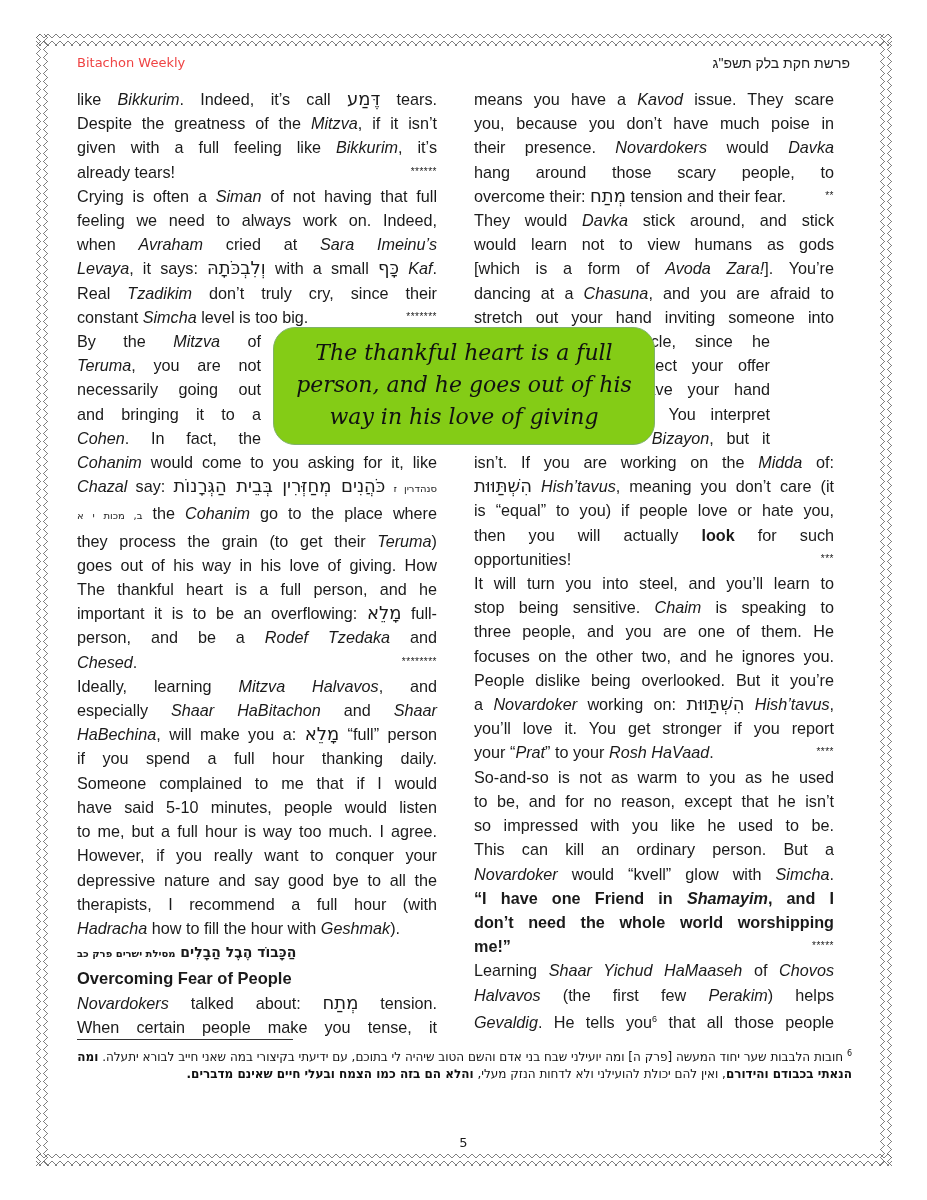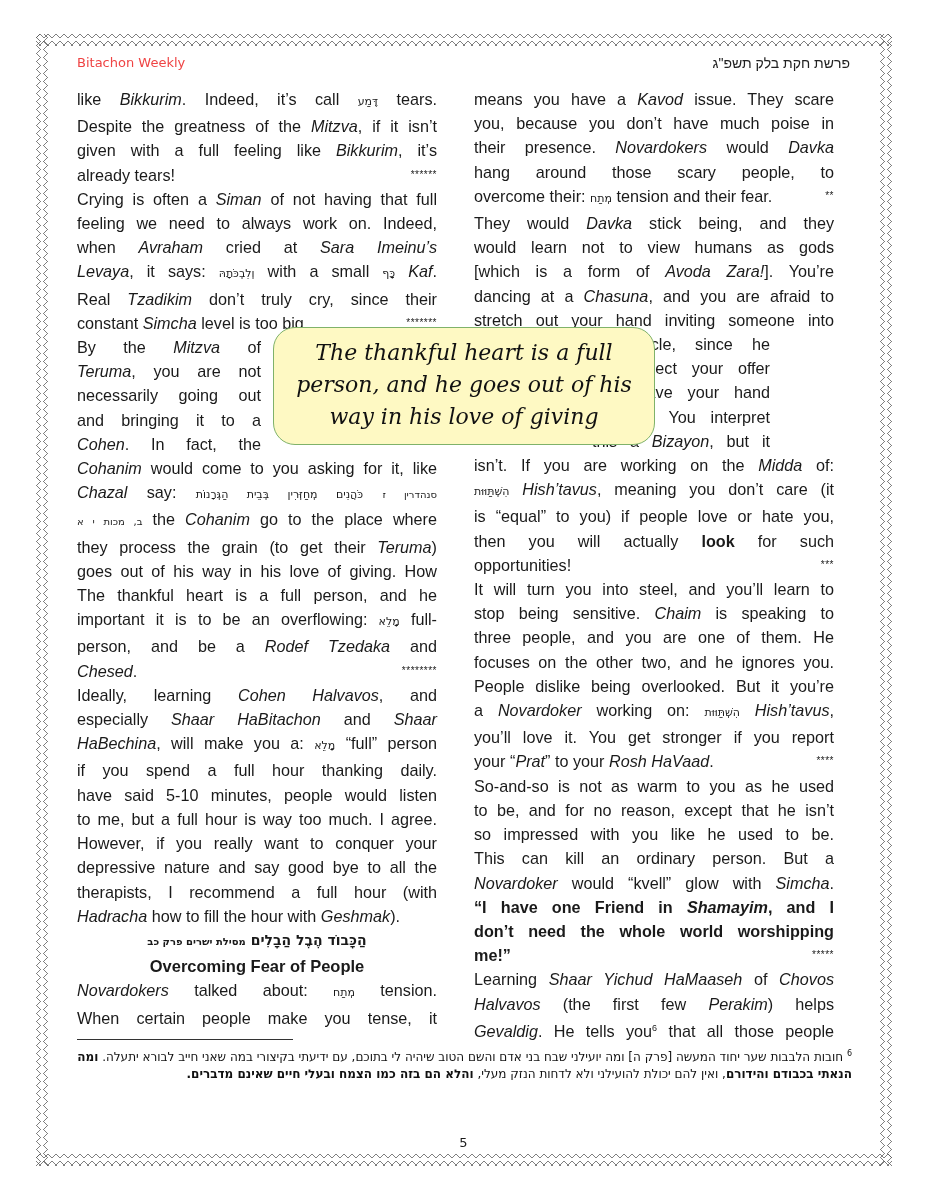--- a/index.html
+++ b/index.html
@@ -24,29 +24,29 @@
 
   .header-left { position: absolute; left: 77px; top: 55px; font-family: "DejaVu Sans", sans-serif; font-size: 13px; color: #ef4444; }
   .header-right { position: absolute; right: 77px; top: 55px; font-size: 14px; direction: rtl; color: #222; }
 
   .col { position: absolute; top: 87px; width: 360px; font-size: 16.2px; line-height: 24.2px; text-align: justify; }
   .col-left { left: 77px; }
   .col-right { left: 474px; }
   .stars { float: right; font-size: 10px; letter-spacing: 0.5px; line-height: 24px; }
   .line { display: block; text-align: justify; text-align-last: justify; white-space: nowrap; }
   .line.last { text-align-last: left; }
-  .he { font-family: "DejaVu Sans", sans-serif; font-size: 11px; direction: rtl; unicode-bidi: isolate; }
+  .he { font-family: "DejaVu Sans", sans-serif; font-size: 18px; direction: rtl; unicode-bidi: isolate; }
   .he-small { font-family: "DejaVu Sans", sans-serif; font-size: 10px; direction: rtl; unicode-bidi: isolate; }
   .narrow { width: 184px; }
   .narrow-right { margin-left: 118px; width: 178px; }
-  .heading-he { font-family: "DejaVu Sans", sans-serif; font-weight: bold; font-size: 14px; direction: rtl; text-align: center; }
-  .heading-en { font-weight: bold; font-size: 16.5px; text-align: center; }
+  .heading-he { font-family: "DejaVu Sans", sans-serif; font-weight: bold; font-size: 14px; direction: rtl; text-align: left; }
+  .heading-en { font-weight: bold; font-size: 16.5px; text-align: left; }
 
   .pull-quote { position: absolute; left: 273px; top: 327px; width: 382px; height: 118px; box-sizing: border-box;
-    border: 1.5px solid #7fb26a; border-radius: 22px; background: #fef9c3;
+    border: 1.5px solid #7fb26a; border-radius: 22px; background: #84cc16;
     font-family: "DejaVu Serif", serif; font-style: italic; font-size: 22px; line-height: 32px;
     text-align: center; padding-top: 9px; color: #111; }
 
   .fn-rule { position: absolute; left: 77px; top: 1039px; width: 216px; height: 0; border-top: 1px solid #333; }
   .footnote { position: absolute; left: 77px; top: 1045px; width: 775px; direction: rtl; text-align: right;
     font-family: "DejaVu Sans", sans-serif; font-size: 12px; line-height: 17px; color: #111; }
   .footnote sup { font-size: 8px; }
   .page-number { position: absolute; left: 0; right: 0; top: 1135px; text-align: center; font-family: "DejaVu Sans", sans-serif; font-size: 13px; }
 </style>
 </head>
@@ -87,24 +87,25 @@
     <span class="line"><i>Chazal</i><span> say: </span><span class="he">כֹּהֲנִים מְחַזְּרִין בְּבֵית הַגְּרָנוֹת</span> <span class="he-small">סנהדרין ז</span></span>
     <span class="line"><span class="he-small">ב, מכות י א</span><span> the </span><i>Cohanim</i><span> go to the place where</span></span>
     <span class="line"><span>they process the grain (to get their </span><i>Teruma</i><span>)</span></span>
     <span class="line"><span>goes out of his way in his love of giving. How</span></span>
     <span class="line"><span>The thankful heart is a full person, and he</span></span>
     <span class="line"><span>important it is to be an overflowing: </span><span class="he">מָלֵא</span><span> full-</span></span>
     <span class="line"><span>person, and be a </span><i>Rodef Tzedaka</i><span> and</span></span>
     <span class="line last"><i>Chesed</i><span>.</span><span class="stars">********</span></span>
   </div>
   <div>
-    <span class="line"><span>Ideally, learning </span><i>Cohen Halvavos</i><span>, and</span></span>
+    <span class="line"><span>Ideally, learning </span><i>Mitzva Halvavos</i><span>, and</span></span>
     <span class="line"><span>especially </span><i>Shaar HaBitachon</i><span> and </span><i>Shaar</i></span>
     <span class="line"><i>HaBechina</i><span>, will make you a: </span><span class="he">מָלֵא</span><span> “full” person</span></span>
     <span class="line"><span>if you spend a full hour thanking daily.</span></span>
+    <span class="line"><span>Someone complained to me that if I would</span></span>
     <span class="line"><span>have said 5-10 minutes, people would listen</span></span>
     <span class="line"><span>to me, but a full hour is way too much. I agree.</span></span>
     <span class="line"><span>However, if you really want to conquer your</span></span>
     <span class="line"><span>depressive nature and say good bye to all the</span></span>
     <span class="line"><span>therapists, I recommend a full hour (with</span></span>
     <span class="line last"><i>Hadracha</i><span> how to fill the hour with </span><i>Geshmak</i><span>).</span></span>
   </div>
   <div class="heading-he"><span>הַכָּבוֹד הֶבֶל הַבָלִים</span> <span class="he-small">מסילת ישרים פרק כב</span></div>
   <div class="heading-en">Overcoming Fear of People</div>
   <div>
@@ -113,21 +114,21 @@
   </div>
 </div>
 
 <div class="col col-right">
   <div>
     <span class="line"><span>means you have a </span><i>Kavod</i><span> issue. They scare</span></span>
     <span class="line"><span>you, because you don’t have much poise in</span></span>
     <span class="line"><span>their presence. </span><i>Novardokers</i><span> would </span><i>Davka</i></span>
     <span class="line"><span>hang around those scary people, to</span></span>
     <span class="line last"><span>overcome their: </span><span class="he">מְתַח</span><span> tension and their fear.</span><span class="stars">**</span></span>
-    <span class="line"><span>They would </span><i>Davka</i><span> stick being, and they</span></span>
+    <span class="line"><span>They would </span><i>Davka</i><span> stick around, and stick</span></span>
     <span class="line"><span>would learn not to view humans as gods</span></span>
     <span class="line"><span>[which is a form of </span><i>Avoda Zara!</i><span>]. You’re</span></span>
     <span class="line"><span>dancing at a </span><i>Chasuna</i><span>, and you are afraid to</span></span>
     <span class="line"><span>stretch out your hand inviting someone into</span></span>
     <span class="line narrow-right"><span>the circle, since he</span></span>
     <span class="line narrow-right"><span>may reject your offer</span></span>
     <span class="line narrow-right"><span>and leave your hand</span></span>
     <span class="line narrow-right"><span>hanging. You interpret</span></span>
     <span class="line narrow-right"><span>this a </span><i>Bizayon</i><span>, but it</span></span>
     <span class="line"><span>isn’t. If you are working on the </span><i>Midda</i><span> of:</span></span>

